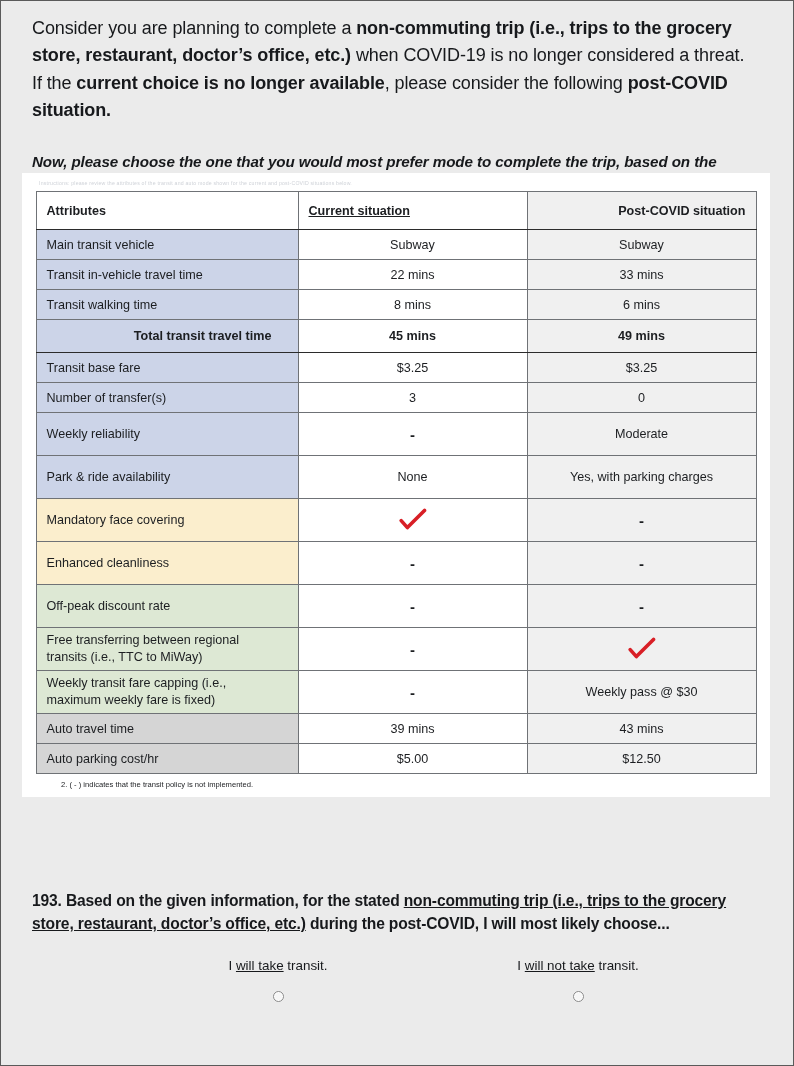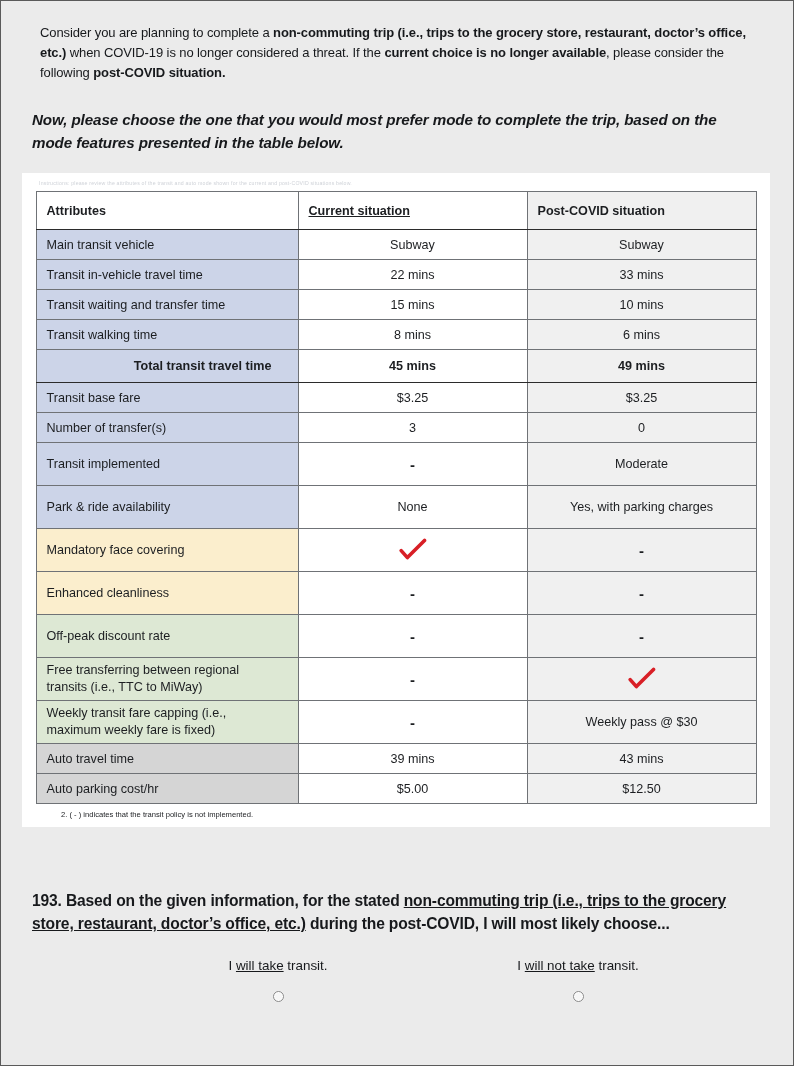--- a/index.html
+++ b/index.html
@@ -18,24 +18,24 @@
     background: #ebebeb;
     border: 1px solid #5a5a5a;
     overflow: hidden;
   }
 
   
   .intro-block {
     padding: 14px 34px 0 31px;
   }
   .intro-para {
-    font-size: 13px;
+    font-size: 18px;
     line-height: 1.52;
     color: #17191c;
-    margin: 8px;
+    margin: 0;
     letter-spacing: -0.1px;
   }
   .intro-para b { font-weight: bold; }
   .intro-para2 {
     font-size: 15.2px;
     line-height: 1.52;
     color: #17191c;
     margin: 26px 0 0 0;
     font-style: italic;
     font-weight: bold;
@@ -85,21 +85,21 @@
 
   thead th {
     font-weight: bold;
     font-size: 13.2px;
     height: 38px;
     background: #ffffff;
     border-bottom: 1.6px solid #2b2b2b !important;
   }
   thead th.h-attr { text-align: left; background: #ffffff; }
   thead th.h-cur  { text-align: left; background: #ffffff; text-decoration: underline; }
-  thead th.h-post { text-align: left; background: #f0f0f0; }
+  thead th.h-post { text-align: right; background: #f0f0f0; }
 
   td.attr {
     text-align: left;
     background: #ccd4e8;
   }
   td.attr.yellow { background: #fbeecd; }
   td.attr.green  { background: #dde8d4; }
   td.attr.gray   { background: #d5d5d5; }
   td.attr.total  {
     text-align: right;
@@ -215,46 +215,41 @@
             <td class="attr ">Main transit vehicle</td>
             <td class="cur">Subway</td>
             <td class="post">Subway</td>
           </tr>
           <tr class="r-std">
             <td class="attr ">Transit in-vehicle travel time</td>
             <td class="cur">22 mins</td>
             <td class="post">33 mins</td>
           </tr>
           <tr class="r-std">
-            <td class="attr ">Transit waiting and transfer time</td>
-            <td class="cur">15 mins</td>
-            <td class="post">10 mins</td>
-          </tr>
-          <tr class="r-std">
             <td class="attr ">Transit walking time</td>
             <td class="cur">8 mins</td>
             <td class="post">6 mins</td>
           </tr>
           <tr class="r-total">
             <td class="attr  total">Total transit travel time</td>
             <td class="cur bold">45 mins</td>
             <td class="post bold">49 mins</td>
           </tr>
           <tr class="r-std">
             <td class="attr ">Transit base fare</td>
             <td class="cur">$3.25</td>
             <td class="post">$3.25</td>
           </tr>
           <tr class="r-std">
             <td class="attr ">Number of transfer(s)</td>
             <td class="cur">3</td>
             <td class="post">0</td>
           </tr>
           <tr class="r-mid">
-            <td class="attr ">Transit implemented</td>
+            <td class="attr ">Weekly reliability</td>
             <td class="cur"><span class="dash">-</span></td>
             <td class="post">Moderate</td>
           </tr>
           <tr class="r-mid">
             <td class="attr ">Park &amp; ride availability</td>
             <td class="cur">None</td>
             <td class="post">Yes, with parking charges</td>
           </tr>
           <tr class="r-mid r-band-top">
             <td class="attr yellow">Mandatory face covering</td>

